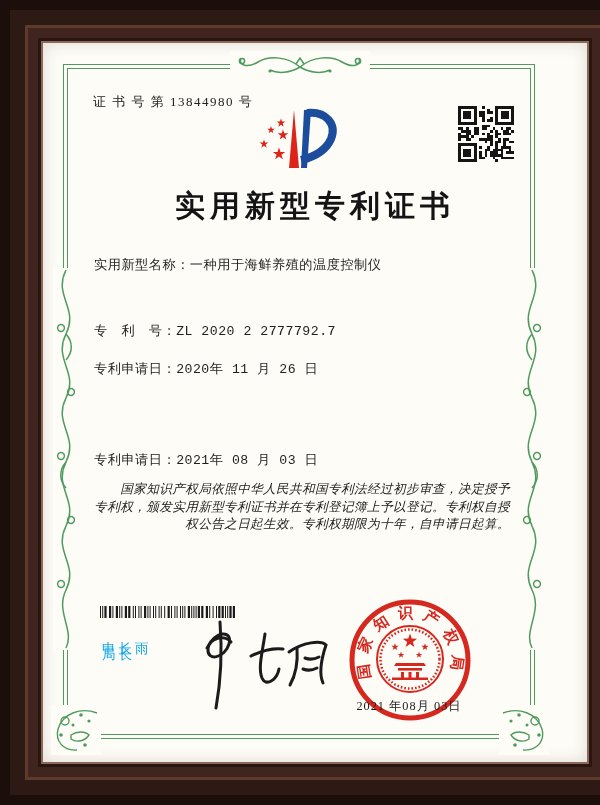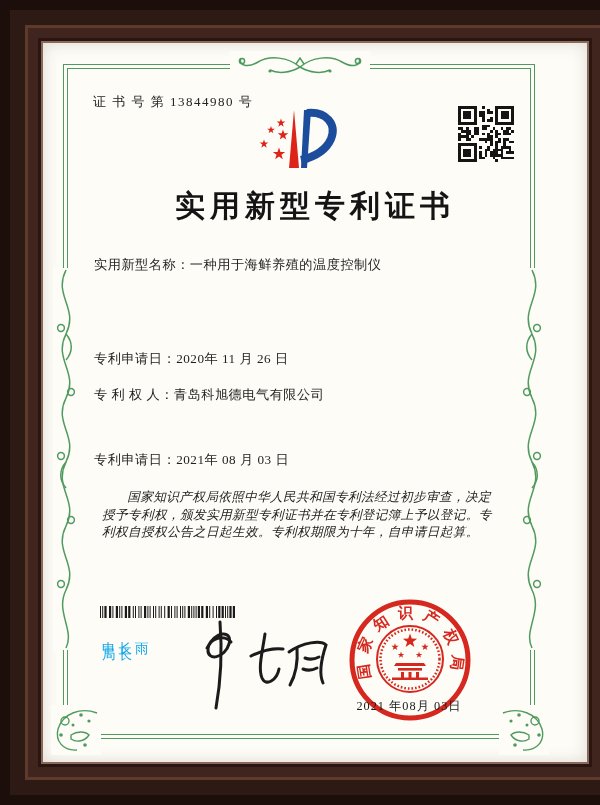--- a/index.html
+++ b/index.html
@@ -18,27 +18,27 @@
       0 0 0 43px #1c0e0b;}
   .abs{position:absolute;}
   
   .gb1{left:63px;top:64px;width:472px;height:675px;border:1.8px solid #4f9a5e;}
   .gb2{left:67px;top:68px;width:464px;height:667px;border:1px solid #4f9a5e;}
   .certno{left:93px;top:93px;font-size:13px;letter-spacing:1.5px;color:#222;}
   .title{left:0;right:0;top:186px;text-align:center;font-size:30px;font-weight:600;
          letter-spacing:5px;color:#141414;}
   .fields{left:94px;top:256px;width:420px;height:230px;}
   .frow{position:absolute;left:0;width:100%;white-space:nowrap;font-size:13.2px;
-        letter-spacing:.5px;color:#1f1f1f;}
+        letter-spacing:.5px;color:#1f1f1f;font-family:Liberation Mono, monospace;}
   .flab{color:#1f1f1f;}
   .fval{color:#1f1f1f;}
   .g2{position:absolute;left:222px;top:0;}
   .bodytxt{left:86px;top:473px;width:432px;font-size:12.6px;line-height:17.6px;
            font-style:italic;letter-spacing:.4px;color:#222;}
-  .bodytxt p{margin:16px;text-indent:2em;}
+  .bodytxt p{margin:8px;text-indent:2em;text-align:right;}
   .signer{left:102px;font-family:"Liberation Sans","DejaVu Sans",sans-serif;
           font-size:13.5px;letter-spacing:3px;color:#0ea5e9;}
   svg{display:block;}
 </style>
 </head>
 <body>
 
 <div class="page">
   <div class="paper abs"></div>
 
@@ -262,25 +262,25 @@
       <rect x="1" y="15" width="5" height="5" fill="#fdfcf7"></rect>
       <rect x="2" y="16" width="3" height="3" fill="#151515"></rect>
     </svg>
 
   <div class="title abs">实用新型专利证书</div>
 
   <div class="fields abs">
     <div class="frow" style="top:0">
       <span class="flab">实用新型名称：</span><span class="fval">一种用于海鲜养殖的温度控制仪</span>
     </div>
-    <div class="frow" style="top:94px">
+    <div class="frow" style="top:66px">
+      <span class="flab">专　利　号：</span><span class="fval">ZL 2020 2 2777792.7</span>
+    </div>
+    <div class="frow" style="top:104px">
       <span class="flab">专利申请日：</span><span class="fval">2020年 11 月 26 日</span>
-    </div>
-    <div class="frow" style="top:130px">
-      <span class="flab">专 利 权 人：</span><span class="fval">青岛科旭德电气有限公司</span>
     </div>
     <div class="frow" style="top:195px">
       <span class="flab">专利申请日：</span><span class="fval">2021年 08 月 03 日</span>
     </div>
   </div>
 
   <div class="bodytxt abs">
     <p>国家知识产权局依照中华人民共和国专利法经过初步审查，决定授予专利权，颁发实用新型专利证书并在专利登记簿上予以登记。专利权自授权公告之日起生效。专利权期限为十年，自申请日起算。</p>
   </div>
 

